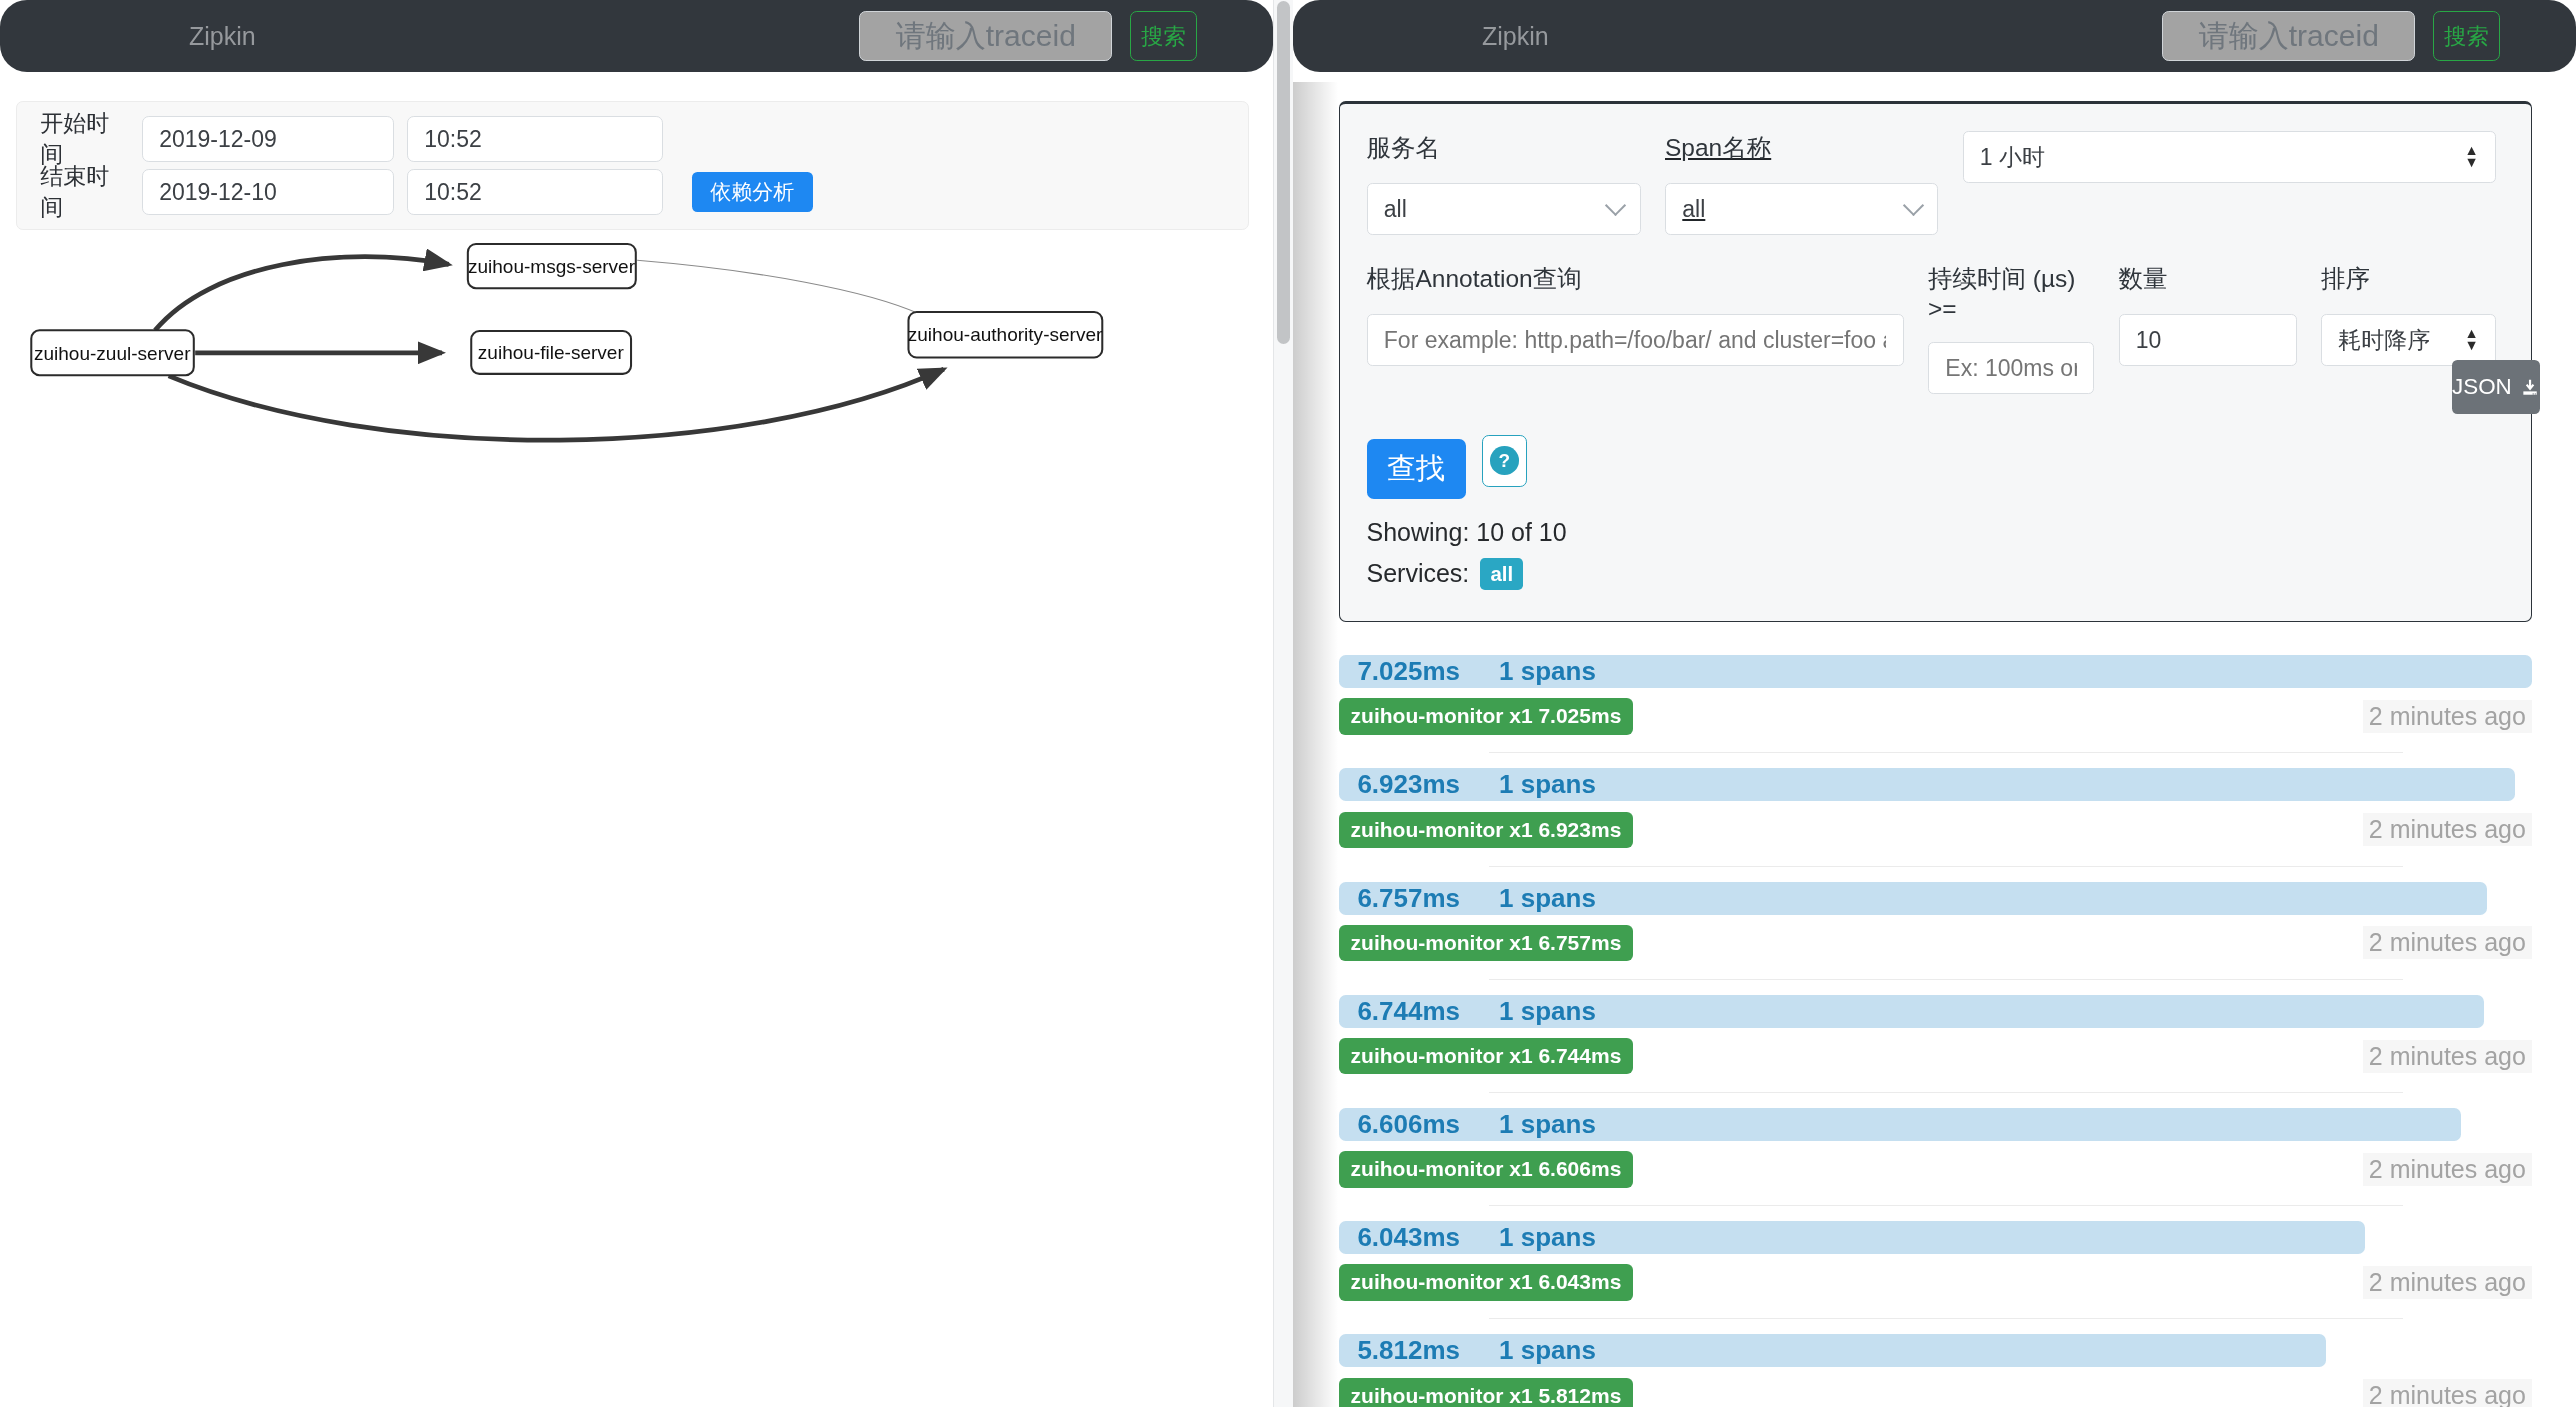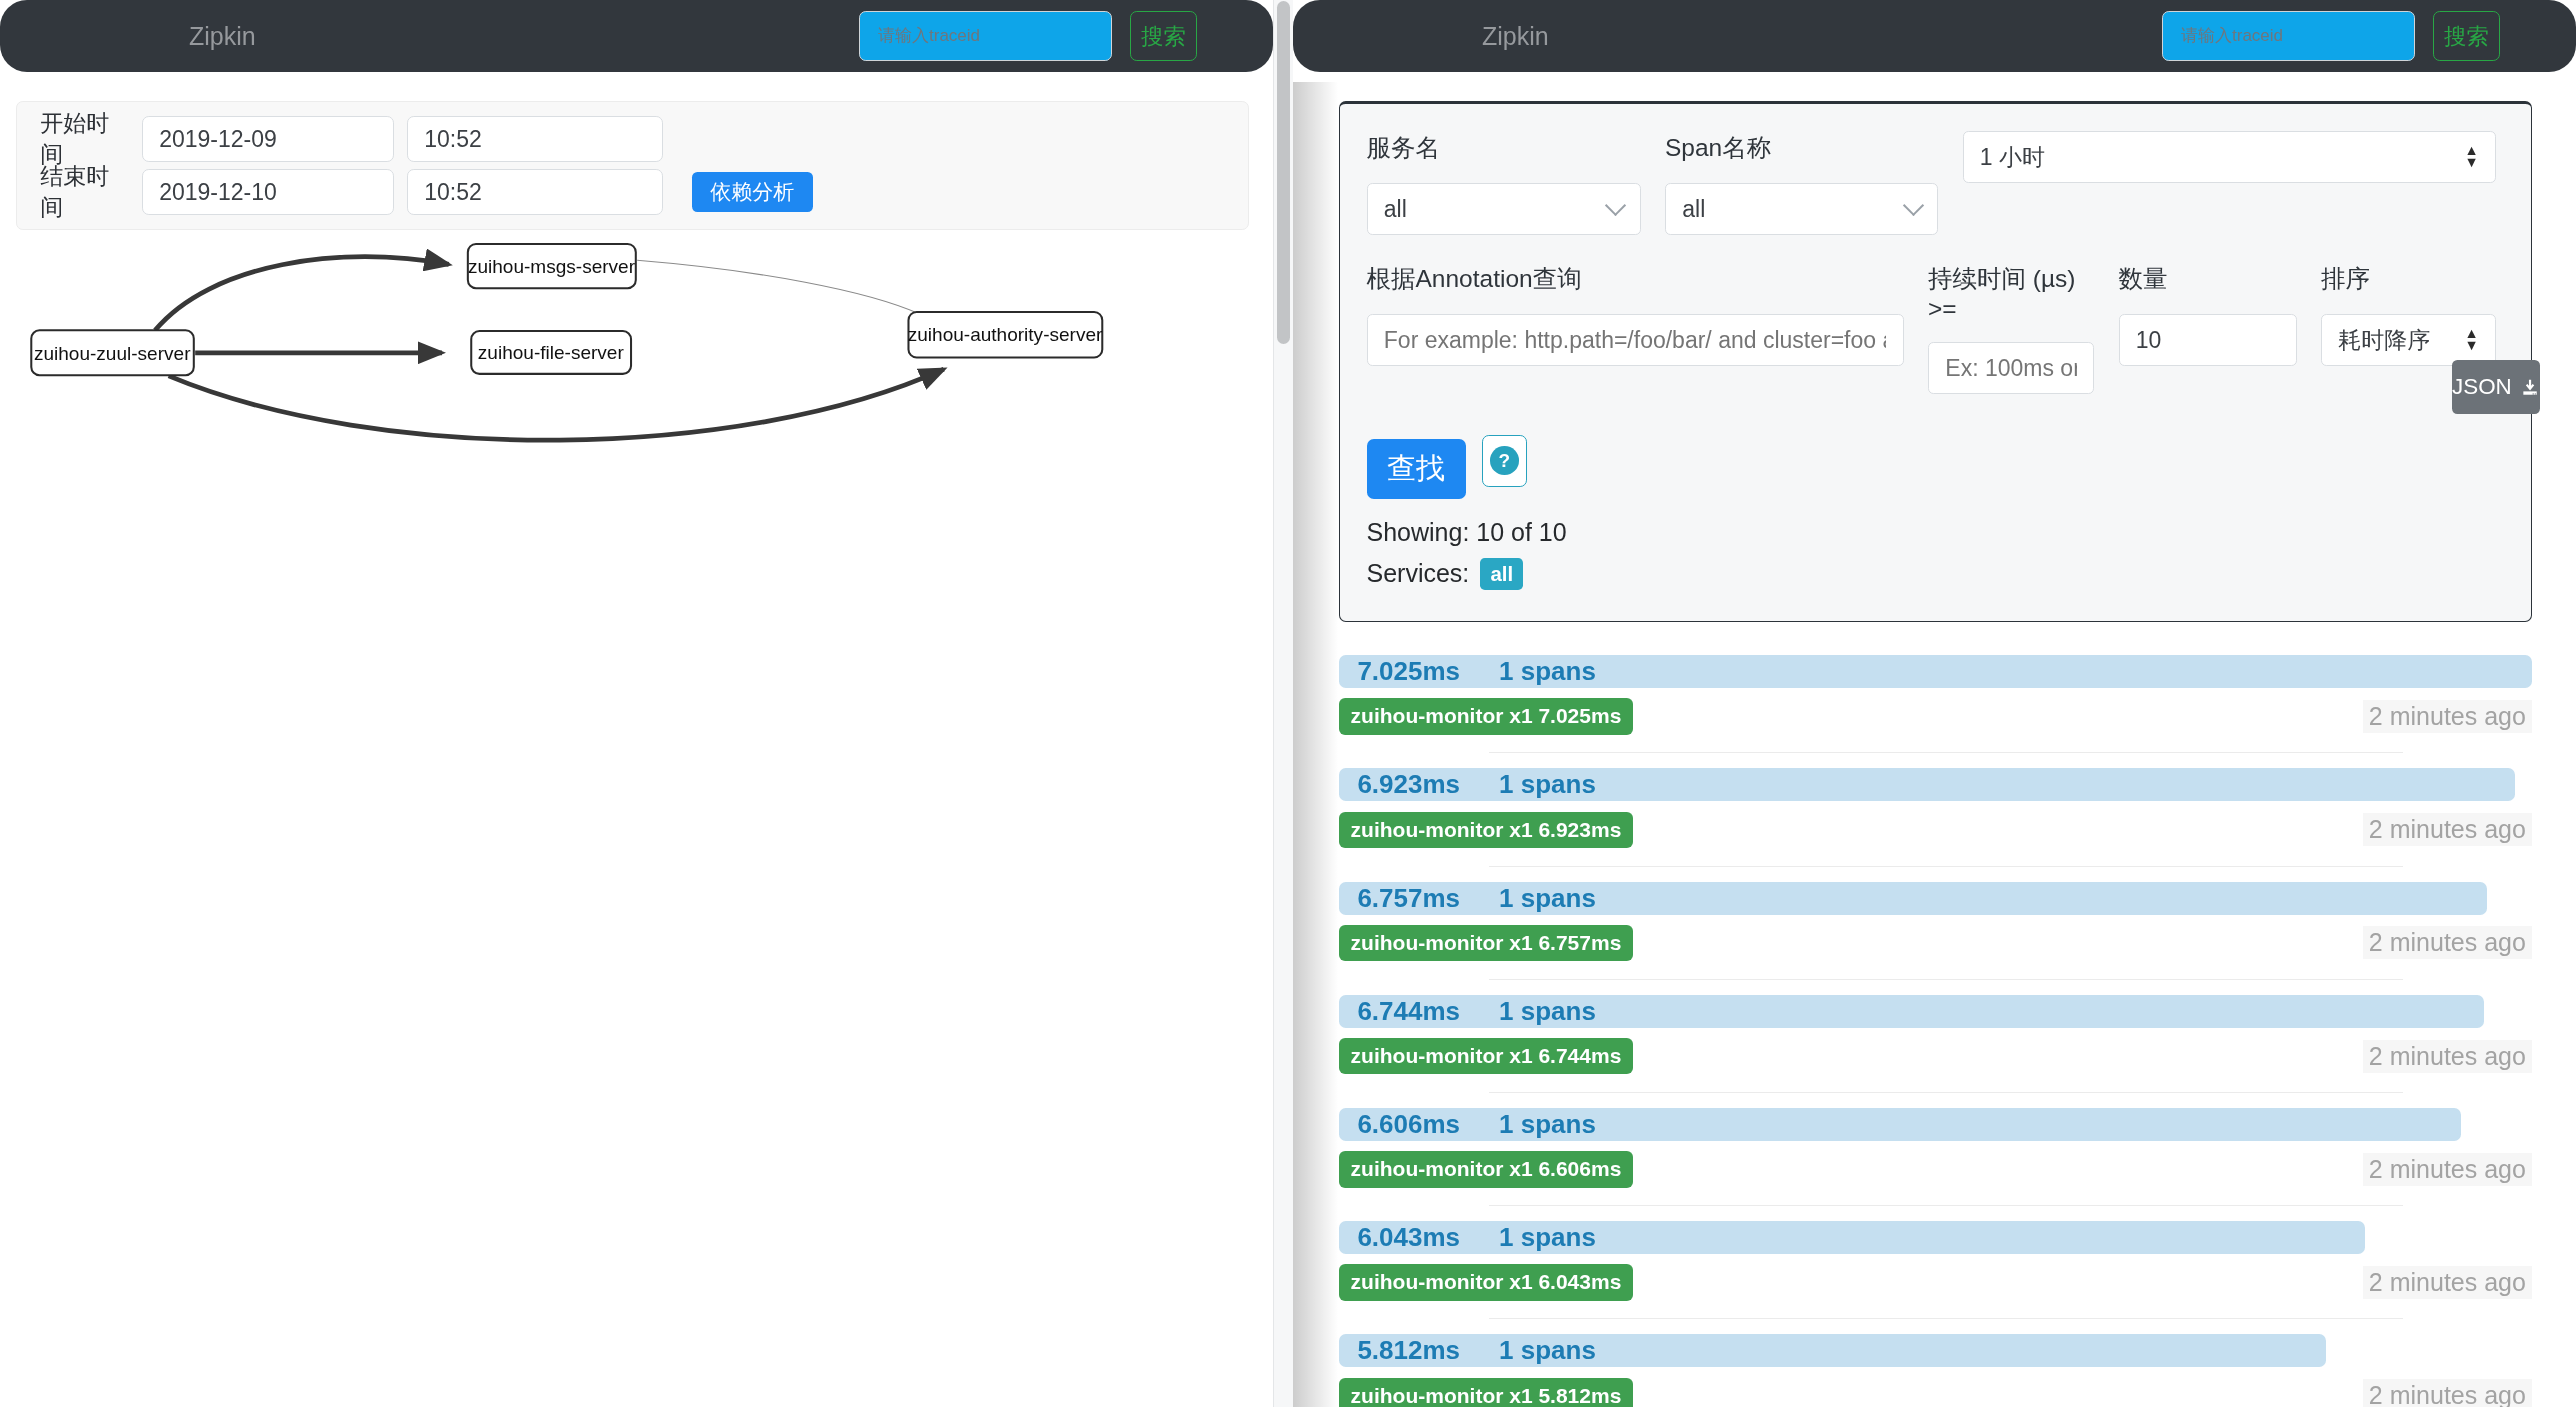--- a/index.html
+++ b/index.html
@@ -27,21 +27,21 @@
   
   .navbar {
     height: 72px; background: #32373d; display: flex; align-items: center;
     padding: 0 76px 0 189px;
     border-radius: 27px;
   }
   .navbar .brand { color: #96999d; font-size: 25px; margin-right: auto; }
   .nav-search { display: flex; align-items: center; gap: 17.7px; }
   .nav-input {
     width: 253px; height: 50px; border-radius: 6.8px; border: 0.7px solid #d0d4d8;
-    padding: 0 17.7px; font-size: 17px; color: #333; background: #0ea5e9; outline: none;
+    padding: 0 17.7px; font-size: 30px; color: #333; background: #a3a3a3; outline: none; text-align: center;
   }
   .nav-input::placeholder { color: #6f767d; }
   .btn-outline-success {
     width: 67px; height: 50px; border: 1.4px solid #28a745; color: #28a745;
     background: transparent; border-radius: 6.8px; font-size: 22.4px; cursor: pointer;
   }
 
   
   .form-card {
     margin: 29px 24.5px 0 16.3px; height: 129px;
@@ -79,21 +79,21 @@
   .fcol { display: flex; flex-direction: column; }
   .filter-label { font-size: 24.5px; color: #2f353b; margin-bottom: 19px; }
   .select-box, .text-inp {
     height: 52px; background: #fff; border: 1.4px solid #dadee2; border-radius: 5.4px;
     display: flex; align-items: center; padding: 0 16.3px; font-size: 23px; color: #3c4045;
   }
   .select-box { justify-content: space-between; cursor: pointer; }
   .text-inp { color: #7a8188; }
   .text-inp.filled { color: #3c4045; }
   .w-service { width: 274px; }
-  .w-span { width: 273px; }
+  .w-span { width: 273px; text-decoration: underline; }
   .w-time { flex: 1; }
   .w-annot { flex: 1; }
   .w-dur { width: 166px; }
   .w-count { width: 178px; }
   .w-sort { width: 175px; }
   .chevron {
     width: 15px; height: 15px; border-right: 2px solid #9aa1a8; border-bottom: 2px solid #9aa1a8;
     transform: rotate(45deg); margin-top: -6.8px; flex: none;
   }
   .updown { display: flex; flex-direction: column; line-height: 11.6px; font-size: 14.3px; color: #2b2b2b; flex: none; }

